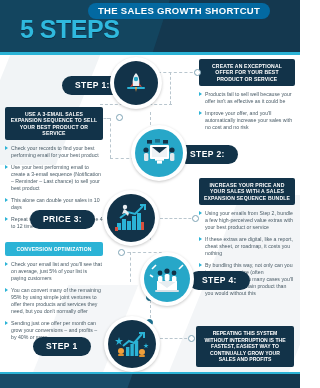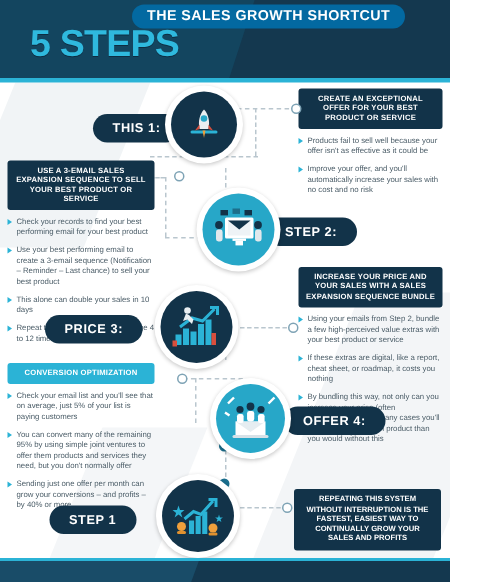--- a/index.html
+++ b/index.html
@@ -181,21 +181,21 @@
     <svg width="30" height="30" viewBox="0 0 30 30" aria-hidden="true">
       <rect x="6" y="19" width="18" height="2" rx="1" fill="#2bb3d6"></rect>
       <path d="M15 5 C18 8 19 13 18 18 L12 18 C11 13 12 8 15 5 Z" fill="#e9eef1"></path>
       <circle cx="15" cy="11" r="2.2" fill="#27a7c8"></circle>
       <path d="M12 15 L9 19 L12 18 Z" fill="#d94f3d"></path>
       <path d="M18 15 L21 19 L18 18 Z" fill="#d94f3d"></path>
       <path d="M14 19 L15 24 L16 19 Z" fill="#f0a03c"></path>
     </svg>
   </div>
 </div>
-<div class="pill" style="left:62px; top:76px;">THIS 1:</div>
+<div class="pill" style="left:62px; top:76px;">STEP 1:</div>
 
 <div class="block" style="left:199px; top:59px; width:96px;">
   <div class="blk-title">CREATE AN EXCEPTIONAL OFFER FOR YOUR BEST PRODUCT OR SERVICE</div>
   <div class="bullets">
     <div class="bullet">
       <span class="tri"></span>
       <span class="btxt">Products fail to sell well because your offer isn't as effective as it could be</span>
     </div>
     <div class="bullet">
       <span class="tri"></span>
@@ -312,21 +312,21 @@
       <circle cx="18" cy="8" r="2.6" fill="#123349"></circle>
       <rect x="15.7" y="11" width="4.8" height="7" rx="1.6" fill="#ffffff"></rect>
       <circle cx="25" cy="10" r="2.4" fill="#123349"></circle>
       <rect x="23" y="13" width="4.4" height="6" rx="1.5" fill="#ffffff"></rect>
       <path d="M3 6 L7 2" stroke="#ffffff" stroke-width="1.6"></path>
       <path d="M30 6 L34 2" stroke="#ffffff" stroke-width="1.6"></path>
       <path d="M4 14 L1 12" stroke="#ffffff" stroke-width="1.6"></path>
     </svg>
   </div>
 </div>
-<div class="pill" style="left:189px; top:271px;">OFFER 4:</div>
+<div class="pill" style="left:189px; top:271px;">STEP 4:</div>
 
 <div class="circ circ-outer" style="left:104px; top:316px; width:56px; height:56px;">
   <div class="circ-inner ink" style="width:48px; height:48px;">
     <svg width="38" height="34" viewBox="0 0 38 34" aria-hidden="true">
       <rect x="13" y="20" width="3.4" height="9" fill="#2bb3d6"></rect>
       <rect x="17.4" y="17" width="3.4" height="12" fill="#2bb3d6"></rect>
       <rect x="21.8" y="14" width="3.4" height="15" fill="#2bb3d6"></rect>
       <path d="M10 19 L16 14 L21 16 L29 7" stroke="#2bb3d6" stroke-width="2" fill="none"></path>
       <path d="M26 6 L31 6 L31 11" stroke="#2bb3d6" stroke-width="2" fill="none"></path>
       <circle cx="8" cy="24" r="3" fill="#f0a03c"></circle>

